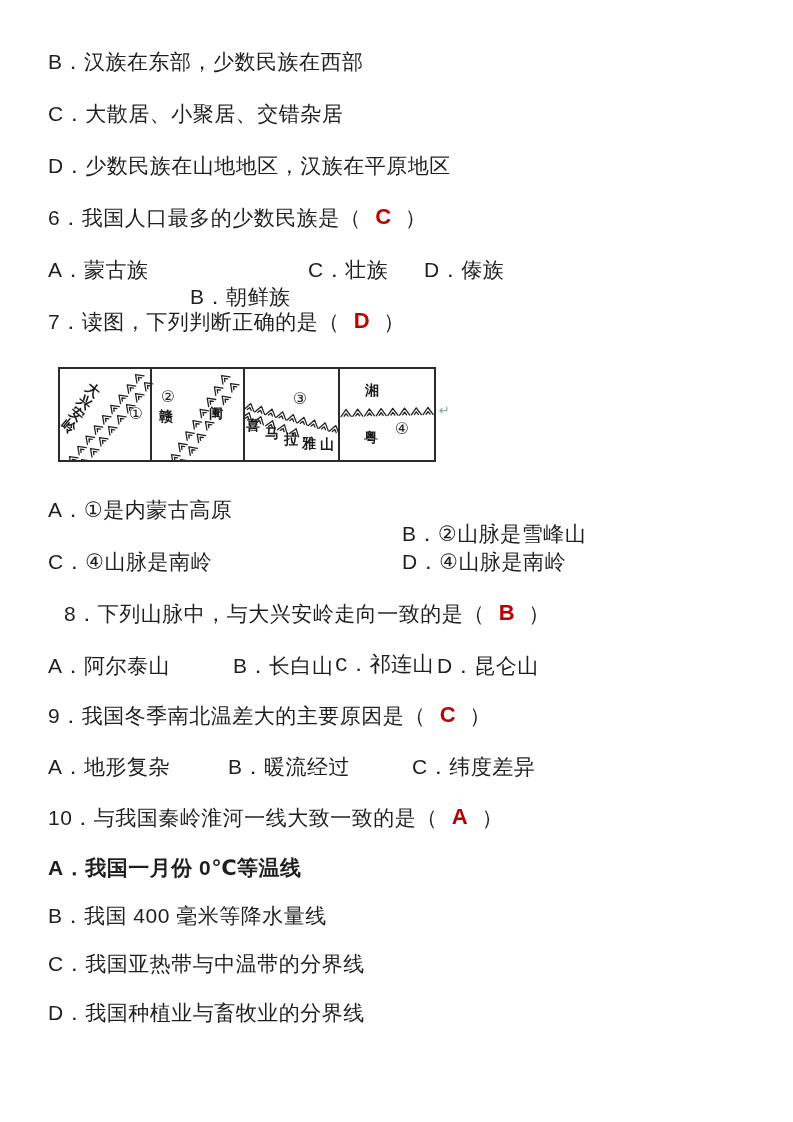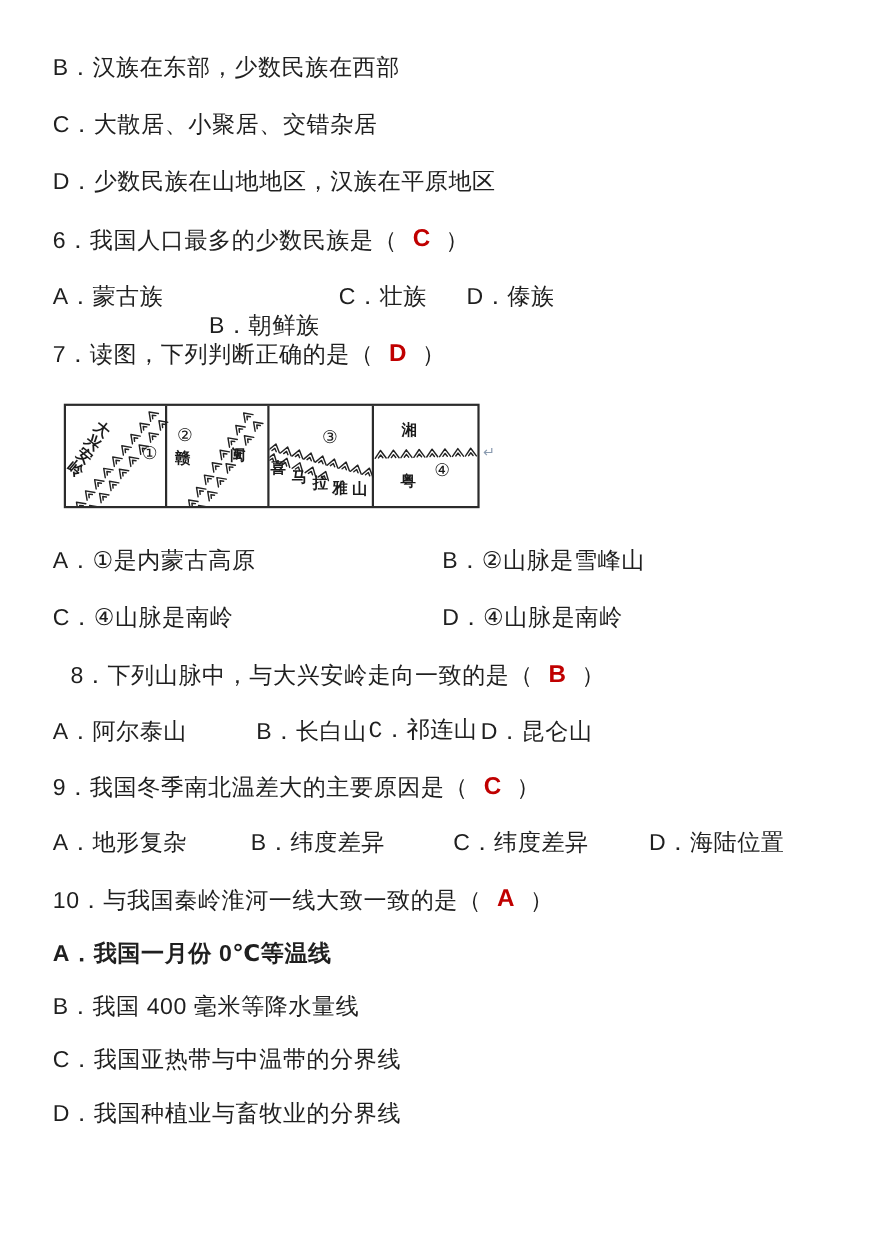--- a/index.html
+++ b/index.html
@@ -46,43 +46,42 @@
         <span class="seg" style="left: 48px;">A．蒙古族</span>
         <span class="seg" style="left: 190px; margin-top: 27px;">B．朝鲜族</span>
         <span class="seg" style="left: 308px;">C．壮族</span>
         <span class="seg" style="left: 424px;">D．傣族</span>
       </div>
       <div class="line" style="top: 307px;">
         <span class="seg" style="left: 48px;"><span>7．读图，下列判断正确的是（</span><span class="ans">D</span><span>）</span></span>
       </div>
       <div class="line" style="top: 495px;">
         <span class="seg" style="left: 48px;">A．①是内蒙古高原</span>
-        <span class="seg" style="left: 402px;">B．②山脉是雪峰山</span>
+        <span class="seg" style="left: 402px; margin-top: 24px;">B．②山脉是雪峰山</span>
       </div>
       <div class="line" style="top: 547px;">
         <span class="seg" style="left: 48px;">C．④山脉是南岭</span>
         <span class="seg" style="left: 402px;">D．④山脉是南岭</span>
       </div>
       <div class="line" style="top: 599px; margin-left: 16px;">
         <span class="seg" style="left: 48px;"><span>8．下列山脉中，与大兴安岭走向一致的是（</span><span class="ans">B</span><span>）</span></span>
       </div>
       <div class="line" style="top: 651px;">
         <span class="seg" style="left: 48px;">A．阿尔泰山</span>
         <span class="seg" style="left: 233px;">B．长白山</span>
         <span class="seg" style="left: 335px; font-family: Liberation Mono, monospace;">C．祁连山</span>
         <span class="seg" style="left: 437px;">D．昆仑山</span>
       </div>
       <div class="line" style="top: 701px;">
         <span class="seg" style="left: 48px;"><span>9．我国冬季南北温差大的主要原因是（</span><span class="ans">C</span><span>）</span></span>
       </div>
       <div class="line" style="top: 752px;">
         <span class="seg" style="left: 48px;">A．地形复杂</span>
-        <span class="seg" style="left: 228px;">B．纬度差异</span>
+        <span class="seg" style="left: 228px;">B．暖流经过</span>
         <span class="seg" style="left: 412px;">C．纬度差异</span>
-        <span class="seg" style="left: 590px;">D．海陆位置</span>
       </div>
       <div class="line" style="top: 803px;">
         <span class="seg" style="left: 48px;"><span>10．与我国秦岭淮河一线大致一致的是（</span><span class="ans">A</span><span>）</span></span>
       </div>
       <div class="line" style="top: 853px; font-weight: bold;">
         <span class="seg" style="left: 48px;">A．我国一月份 0℃等温线</span>
       </div>
       <div class="line" style="top: 901px;">
         <span class="seg" style="left: 48px;">B．我国 400 毫米等降水量线</span>
       </div>

